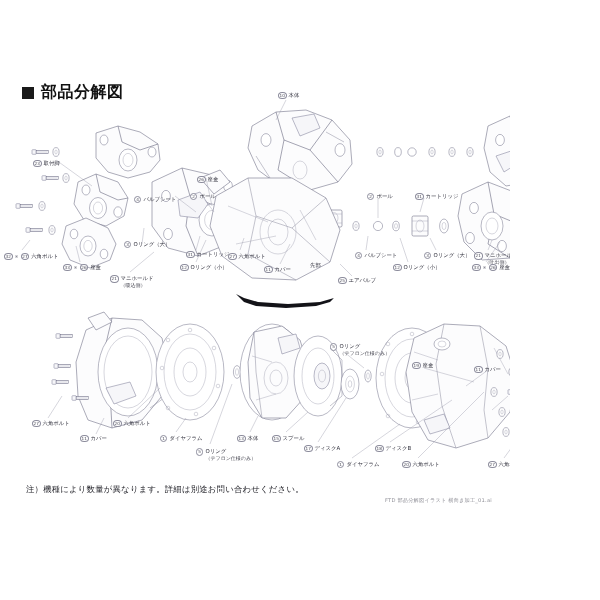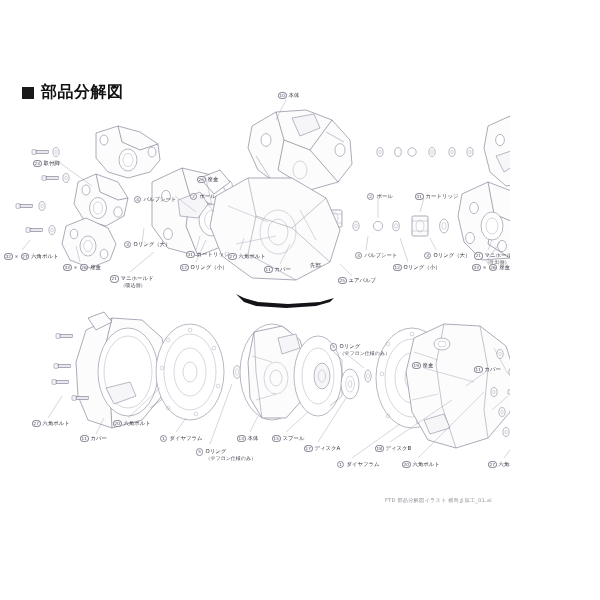--- a/index.html
+++ b/index.html
@@ -633,15 +633,16 @@
     <div class="callout" style="left:540px; top:379px;">
       <span class="num">27</span>
       <span class="txt">六角ボルト</span>
     </div>
     <div class="callout" style="left:488px; top:461px;">
       <span class="num">27</span>
       <span class="txt">六角ボルト</span>
     </div>
   </div>
 
+  <div id="footnote">注）機種により数量が異なります。詳細は別途お問い合わせください。</div>
   <div id="filestamp">FTD 部品分解図イラスト 横向き加工_01.ai</div>
 
 </div>
 
 </body></html>

